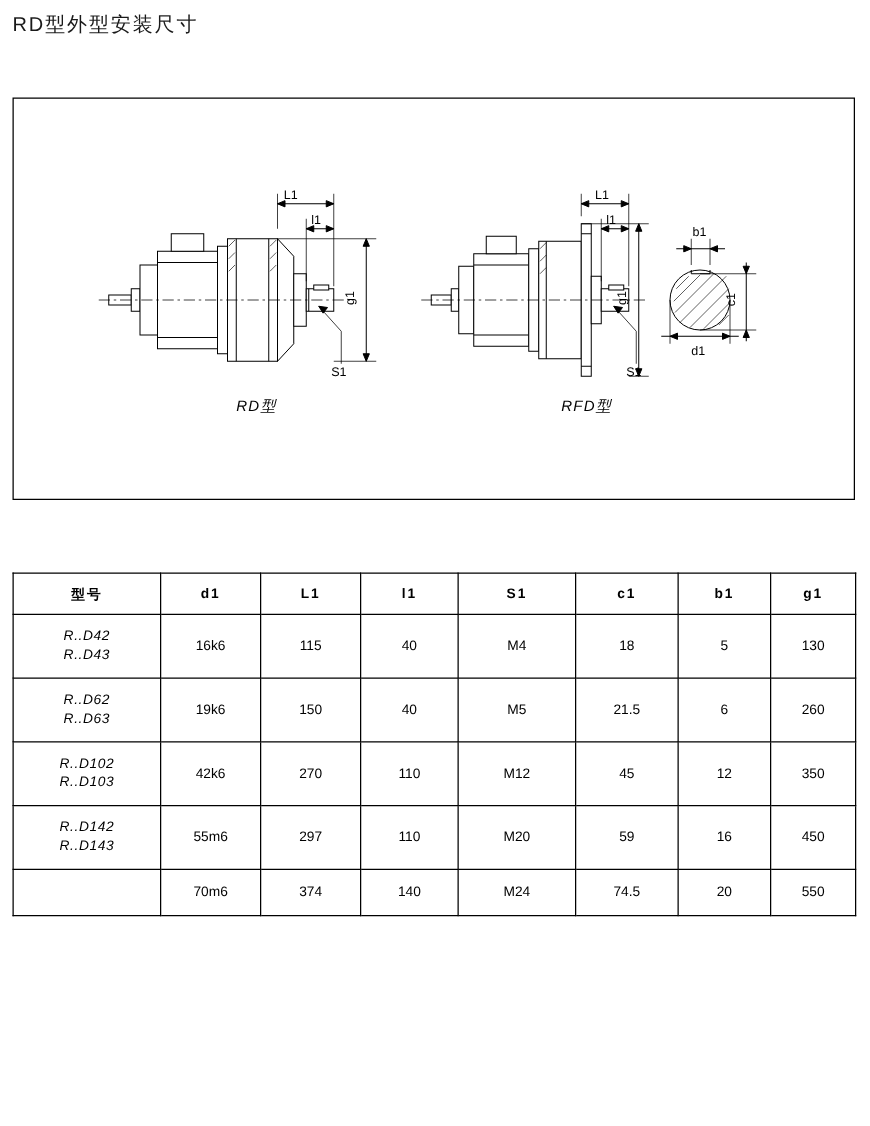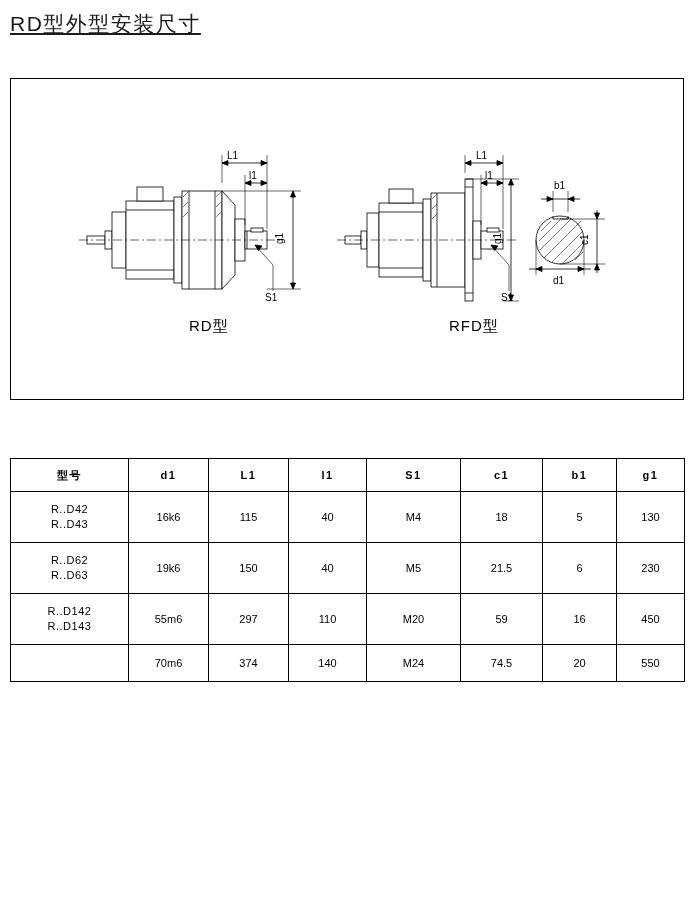--- a/index.html
+++ b/index.html
@@ -12,46 +12,46 @@
     height: 901px;
     font-family: "Liberation Sans", sans-serif;
     color: #000000;
     position: relative;
     overflow: hidden;
   }
   .page-title {
     position: absolute;
     left: 10px;
     top: 10px;
-    font-size: 21px;
+    font-size: 16px;
     letter-spacing: 1.5px;
     color: #1a1a1a;
     white-space: nowrap;
-    text-decoration: underline;
   }
   .figure-box {
     position: absolute;
     left: 10px;
     top: 78px;
     width: 674px;
     height: 322px;
     border: 1px solid #000000;
     box-sizing: border-box;
     background: #ffffff;
   }
   .figure-svg {
     position: absolute;
     left: 0;
     top: 0;
   }
   .caption {
     position: absolute;
-    font-size: 15px;
+    font-size: 12px;
     letter-spacing: 1px;
     white-space: nowrap;
+    font-style: italic;
   }
   .caption-rd { left: 178px; top: 238px; }
   .caption-rfd { left: 438px; top: 238px; }
 
   table.spec {
     position: absolute;
     left: 10px;
     top: 458px;
     width: 674px;
     border-collapse: collapse;
@@ -73,20 +73,21 @@
   }
   table.spec td {
     height: 50px;
   }
   table.spec tr.short td {
     height: 36px;
   }
   .model-cell {
     line-height: 15px;
     letter-spacing: 0.5px;
+    font-style: italic;
   }
   .model-cell div { white-space: nowrap; }
   .col-model { width: 118px; }
   .col-d1 { width: 80px; }
   .col-l1 { width: 80px; }
   .col-i1 { width: 78px; }
   .col-s1 { width: 94px; }
   .col-c1 { width: 82px; }
   .col-b1 { width: 74px; }
   .col-g1 { width: 68px; }
@@ -299,21 +300,36 @@
             <div>R..D62</div>
             <div>R..D63</div>
           </div>
         </td>
         <td>19k6</td>
         <td>150</td>
         <td>40</td>
         <td>M5</td>
         <td>21.5</td>
         <td>6</td>
-        <td>230</td>
+        <td>260</td>
+      </tr>
+      <tr>
+        <td>
+          <div class="model-cell">
+            <div>R..D102</div>
+            <div>R..D103</div>
+          </div>
+        </td>
+        <td>42k6</td>
+        <td>270</td>
+        <td>110</td>
+        <td>M12</td>
+        <td>45</td>
+        <td>12</td>
+        <td>350</td>
       </tr>
       <tr>
         <td>
           <div class="model-cell">
             <div>R..D142</div>
             <div>R..D143</div>
           </div>
         </td>
         <td>55m6</td>
         <td>297</td>

